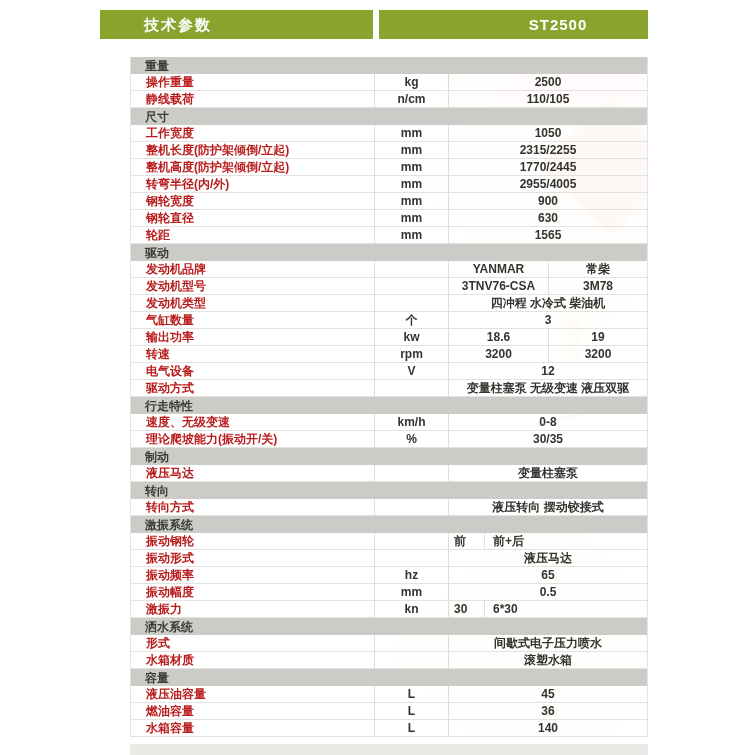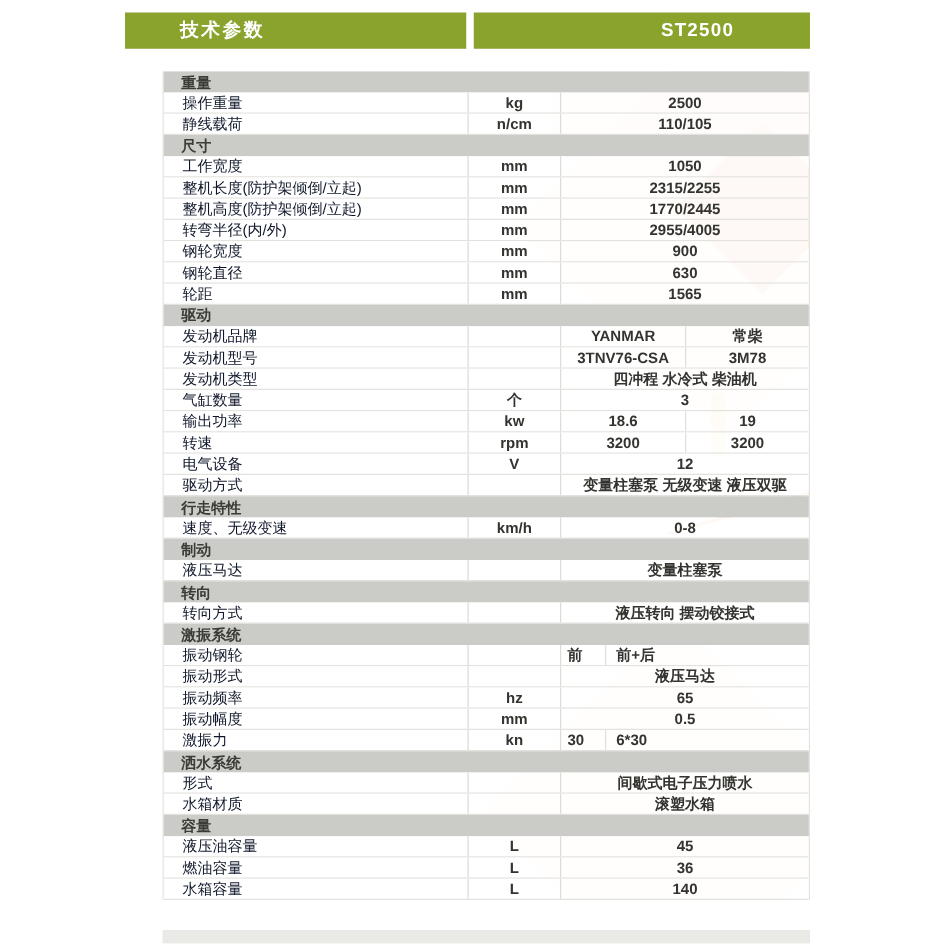--- a/index.html
+++ b/index.html
@@ -31,21 +31,21 @@
     display:flex;align-items:center;padding-left:15px;box-sizing:border-box;
     font-size:12px;font-weight:600;color:#3B3B38;line-height:16px;
   }
   .row{
     height:17px;display:flex;background:rgba(255,255,255,0.84);
     border-bottom:1px solid #E2E2DE;box-sizing:border-box;
     font-size:12px;color:#33332F;line-height:15px;
   }
   .label{
     width:243px;padding-left:15px;box-sizing:border-box;
-    display:flex;align-items:center;font-weight:400;color:#0f172a;
+    display:flex;align-items:center;font-weight:700;color:#b91c1c;
     white-space:nowrap;overflow:hidden;
   }
   .unit{
     width:75px;box-sizing:border-box;
     border-left:1px solid #DCDCD8;border-right:1px solid #DCDCD8;
     display:flex;align-items:center;justify-content:center;font-weight:600;
   }
   .vals{flex:1;display:flex;}
   .val{display:flex;align-items:center;box-sizing:border-box;font-weight:600;white-space:nowrap;}
   .val.full{flex:1;justify-content:center;}
@@ -143,21 +143,21 @@
           <div class="val full">630</div>
         </div>
       </div>
       <div class="row">
         <div class="label">轮距</div>
         <div class="unit">mm</div>
         <div class="vals">
           <div class="val full">1565</div>
         </div>
       </div>
-      <div class="sec" style="background: rgb(203, 203, 199); font-family: Liberation Mono, monospace;">驱动</div>
+      <div class="sec" style="background: rgb(203, 203, 199);">驱动</div>
       <div class="row">
         <div class="label">发动机品牌</div>
         <div class="unit"></div>
         <div class="vals">
           <div class="val half">YANMAR</div>
           <div class="val half div">常柴</div>
         </div>
       </div>
       <div class="row">
         <div class="label">发动机型号</div>
@@ -212,20 +212,27 @@
         </div>
       </div>
       <div class="sec" style="background: rgb(203, 203, 199);">行走特性</div>
       <div class="row">
         <div class="label">速度、无级变速</div>
         <div class="unit">km/h</div>
         <div class="vals">
           <div class="val full">0-8</div>
         </div>
       </div>
+      <div class="row">
+        <div class="label">理论爬坡能力(振动开/关)</div>
+        <div class="unit">%</div>
+        <div class="vals">
+          <div class="val full">30/35</div>
+        </div>
+      </div>
       <div class="sec" style="background: rgb(203, 203, 199);">制动</div>
       <div class="row">
         <div class="label">液压马达</div>
         <div class="unit"></div>
         <div class="vals">
           <div class="val full">变量柱塞泵</div>
         </div>
       </div>
       <div class="sec" style="background: rgb(203, 203, 199);">转向</div>
       <div class="row">

